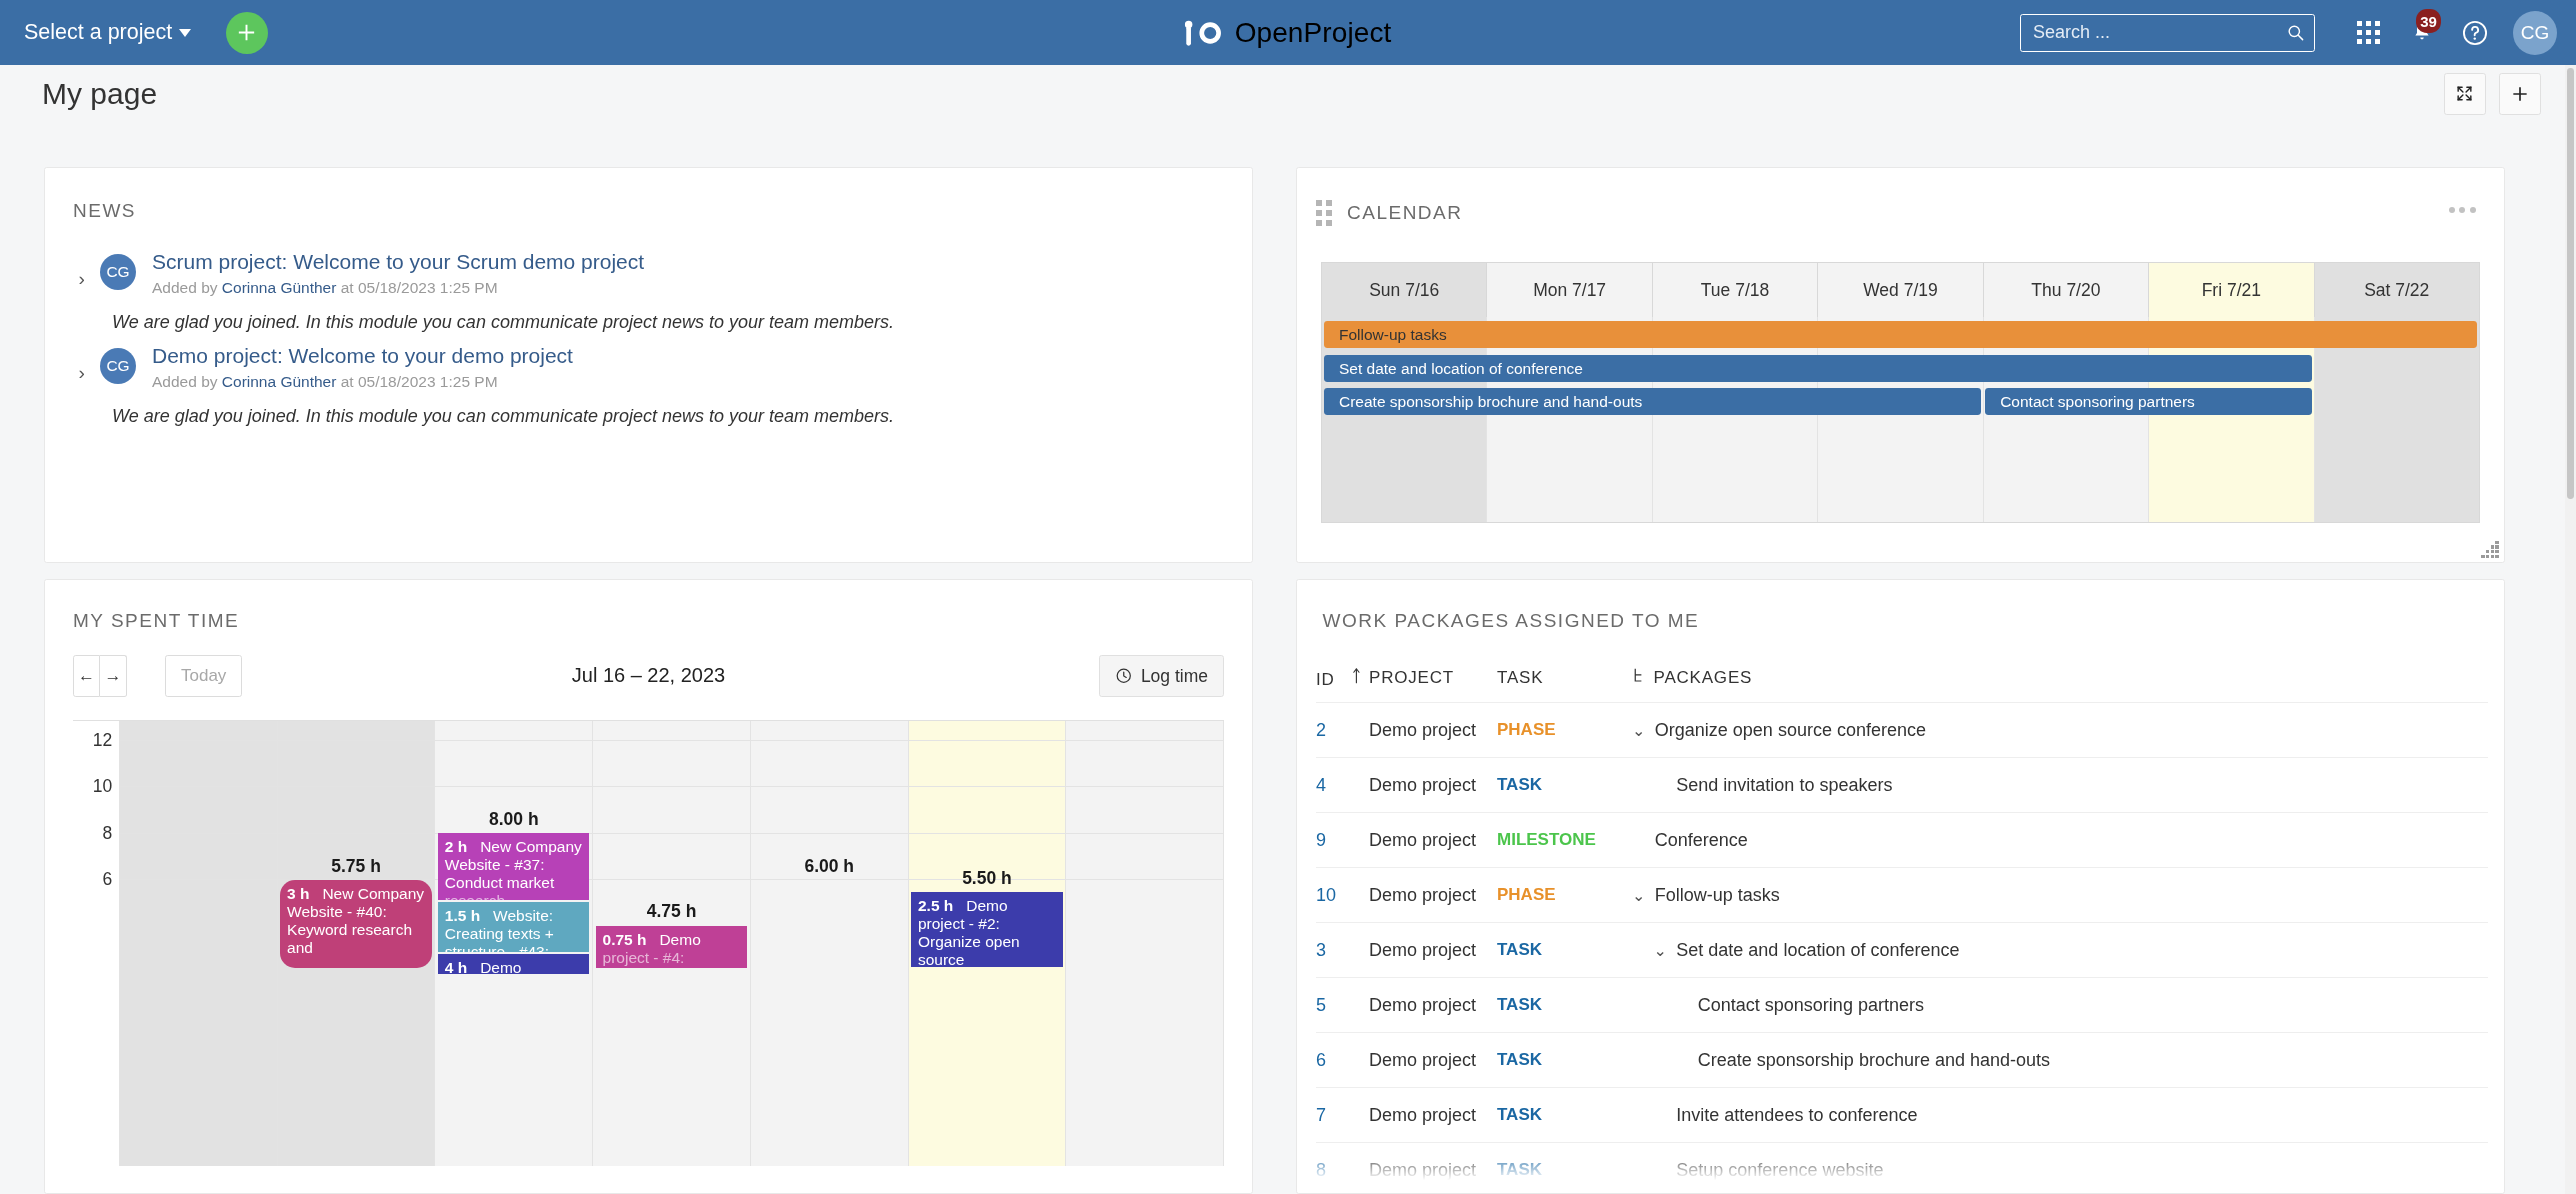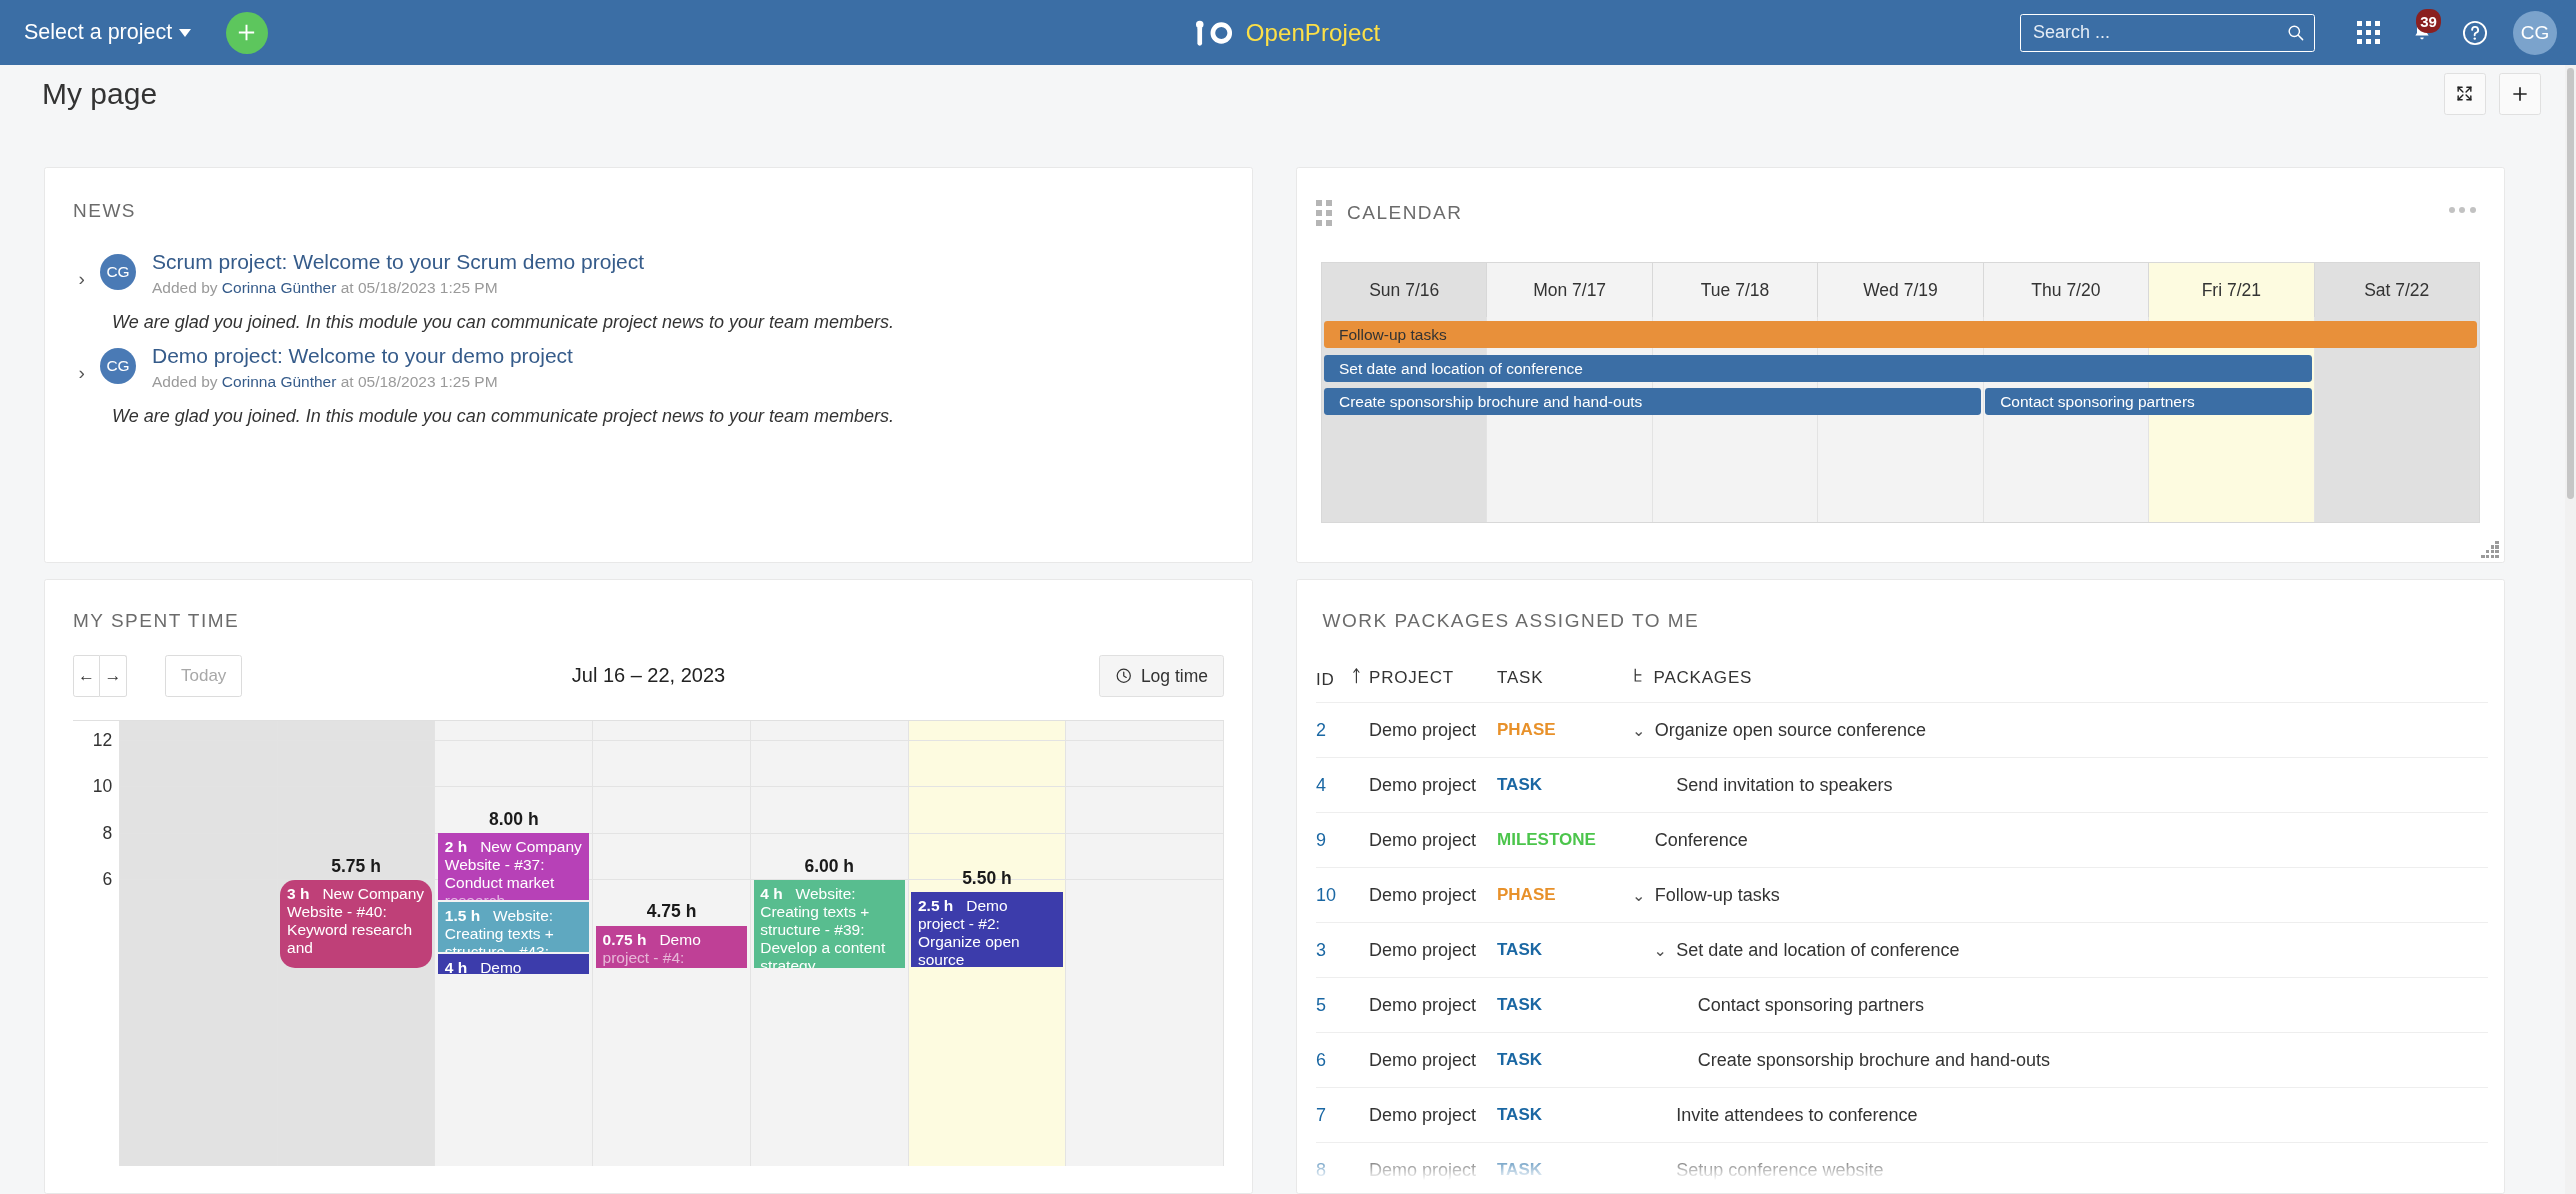--- a/index.html
+++ b/index.html
@@ -34,21 +34,21 @@
     display: flex; align-items: center; justify-content: center;
     cursor: pointer;
   }
   .add-btn svg { width: 23px; height: 23px; }
   .brand {
     position: absolute; left: 50%; transform: translateX(-50%);
     display: flex; align-items: center; gap: 12px;
   }
   .brand-logo { width: 38px; height: 30px; }
   .brand-name {
-    color: #fde047; font-size: 24px; letter-spacing: 0.1px;
+    color: #000000; font-size: 28px; letter-spacing: 0.1px;
   }
   .topbar-right {
     position: absolute; right: 0; top: 0; height: 65px;
     display: flex; align-items: center; padding-right: 19px; gap: 0;
   }
   .search-box {
     width: 295px; height: 38px;
     border: 1.3px solid #ffffff; border-radius: 2.7px;
     display: flex; align-items: center;
     padding: 0 9.4px 0 12px; margin-right: 27px;
@@ -511,21 +511,20 @@
           <div class="hline" style="top: 158px;"></div>
           <div class="day-total" style="top: 180px;">4.75 h</div>
           <div class="time-entry" style="top: 205px; height: 42px; background: rgb(191, 64, 150);"><span class="te-hours">0.75 h</span>&nbsp;&nbsp; <span>Demo</span> <span class="te-comment">project - #4:</span></div>
         </div>
         <div class="day-col">
           <div class="hline" style="top: 19px;"></div>
           <div class="hline" style="top: 65px;"></div>
           <div class="hline" style="top: 112px;"></div>
           <div class="hline" style="top: 158px;"></div>
           <div class="day-total" style="top: 135px;">6.00 h</div>
-          <div class="time-entry" style="top: 159px; height: 88px; background: rgb(88, 189, 143);"><span class="te-hours">4 h</span>&nbsp;&nbsp; <span>Website: Creating texts + structure - #39: Develop a content strategy</span></div>
         </div>
         <div class="day-col today">
           <div class="hline" style="top: 19px;"></div>
           <div class="hline" style="top: 65px;"></div>
           <div class="hline" style="top: 112px;"></div>
           <div class="hline" style="top: 158px;"></div>
           <div class="day-total" style="top: 147px;">5.50 h</div>
           <div class="time-entry" style="top: 171px; height: 75px; background: rgb(60, 60, 171);"><span class="te-hours">2.5 h</span>&nbsp;&nbsp; <span>Demo project - #2: Organize open source</span></div>
         </div>
         <div class="day-col">

